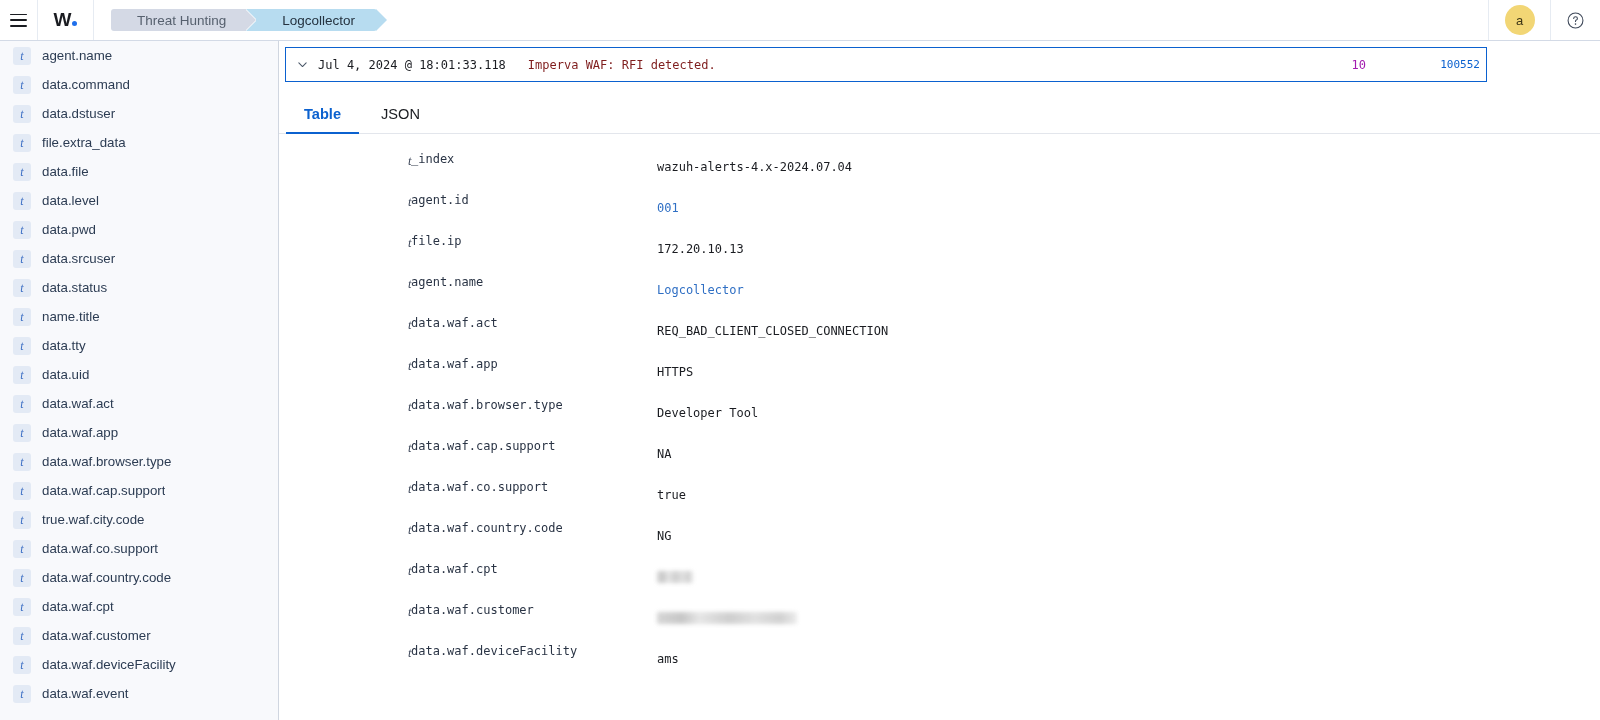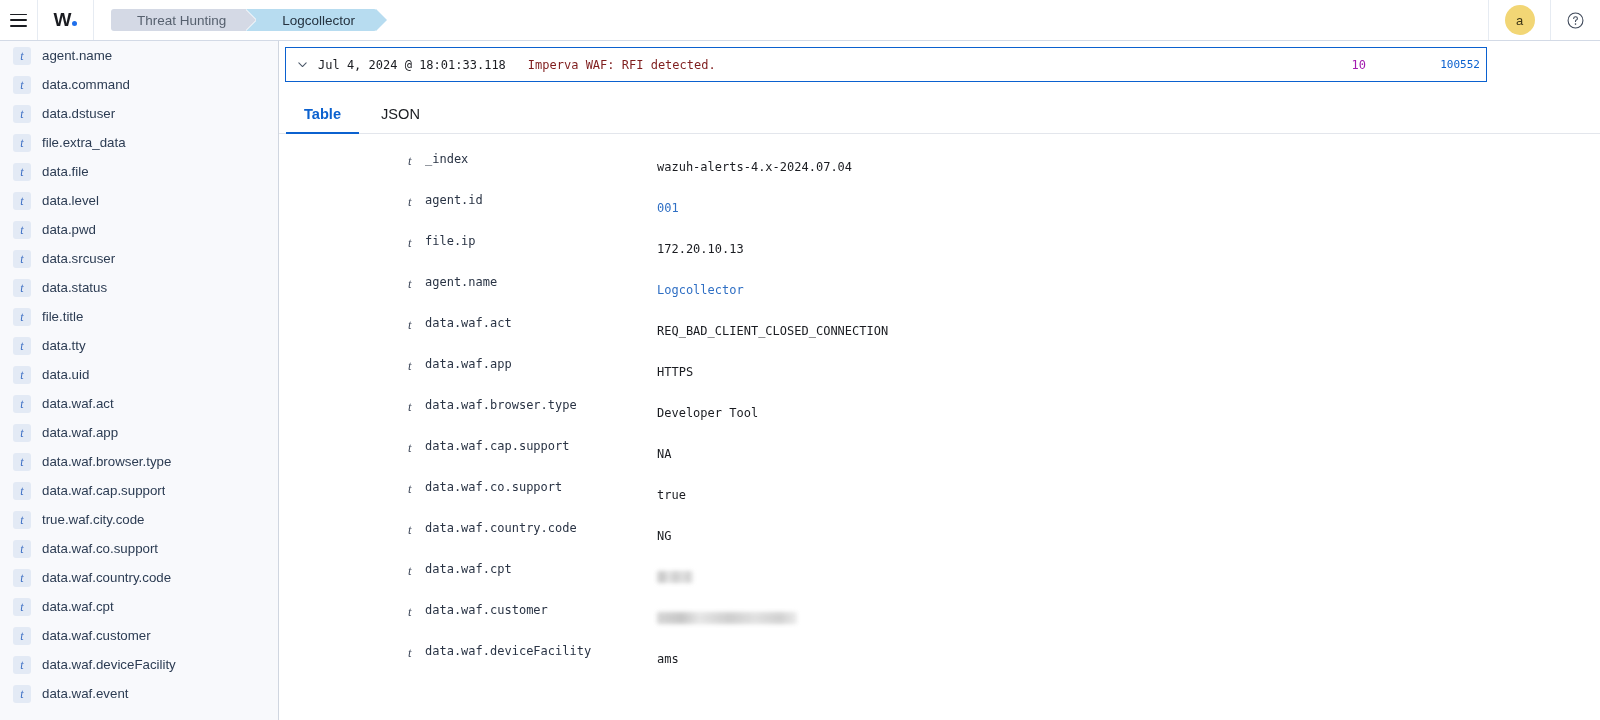--- a/index.html
+++ b/index.html
@@ -156,21 +156,21 @@
   }
 
   .kv-table { margin-top: 6px; }
   .kv-row { height: 41px; display: flex; align-items: flex-start; position: relative; }
   .kv-t {
     position: absolute; left: 129px; top: 14px;
     font-family: "Liberation Serif", serif; font-style: italic;
     font-size: 12.5px; color: #404a5c;
   }
   .kv-key {
-    position: absolute; left: 146px; top: 12px;
+    position: absolute; left: 132px; top: 12px;
     font-family: "DejaVu Sans Mono", "Liberation Mono", monospace;
     font-size: 12px; color: #2a3445;
   }
   .kv-val {
     position: absolute; left: 378px; top: 20px;
     font-family: "DejaVu Sans Mono", "Liberation Mono", monospace;
     font-size: 12px; color: #1a1c21;
     white-space: nowrap;
   }
   .kv-val.link { color: #2f6fc4; }
@@ -251,21 +251,21 @@
           <div class="field-row">
             <span class="tbadge">t</span>
             <span class="field-name">data.srcuser</span>
           </div>
           <div class="field-row">
             <span class="tbadge">t</span>
             <span class="field-name">data.status</span>
           </div>
           <div class="field-row">
             <span class="tbadge">t</span>
-            <span class="field-name">file.title</span>
+            <span class="field-name">name.title</span>
           </div>
           <div class="field-row">
             <span class="tbadge">t</span>
             <span class="field-name">data.tty</span>
           </div>
           <div class="field-row">
             <span class="tbadge">t</span>
             <span class="field-name">data.uid</span>
           </div>
           <div class="field-row">

